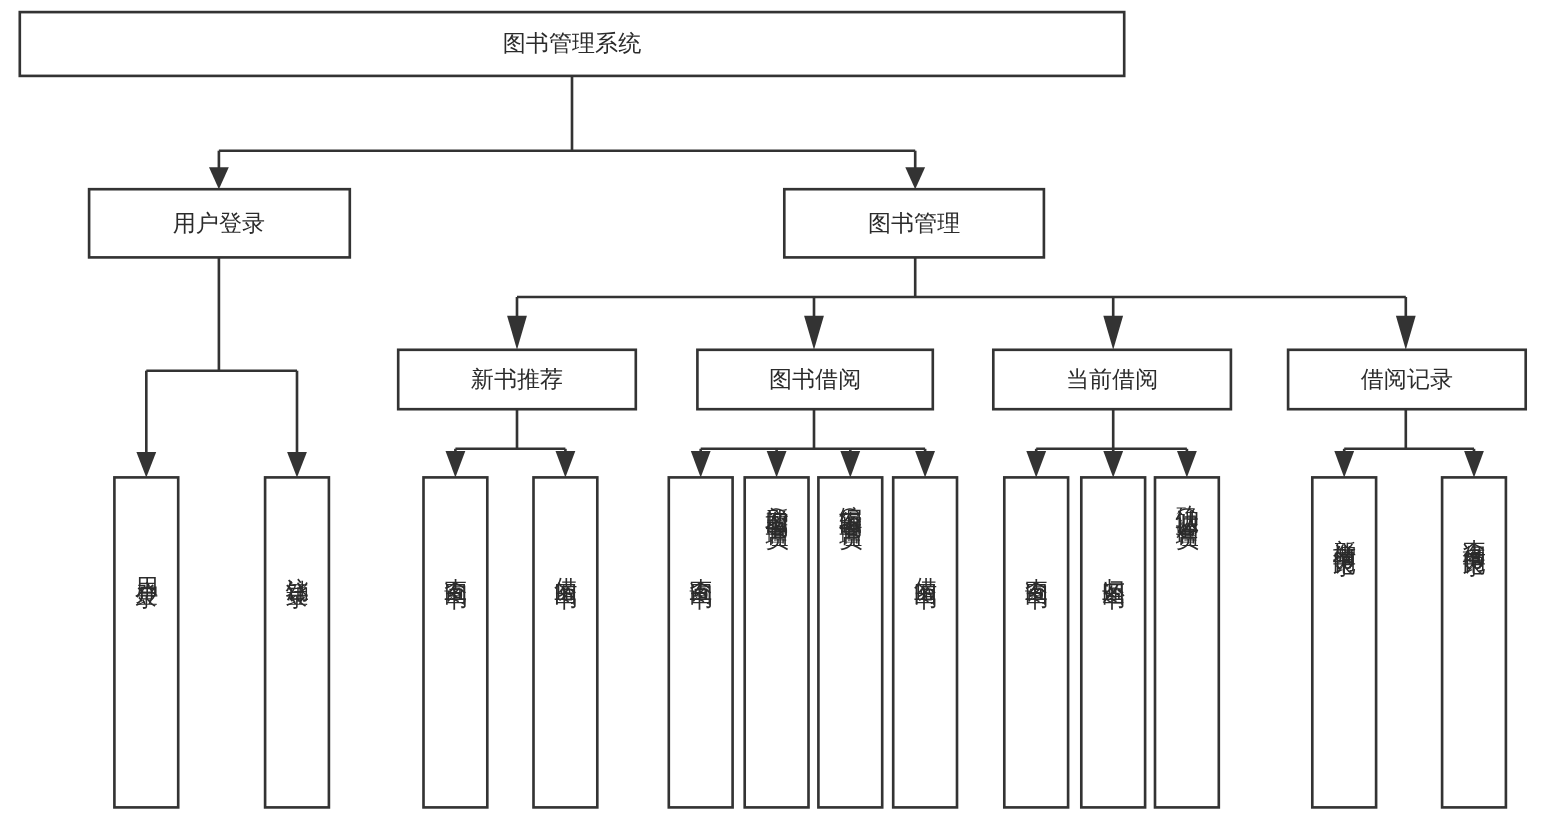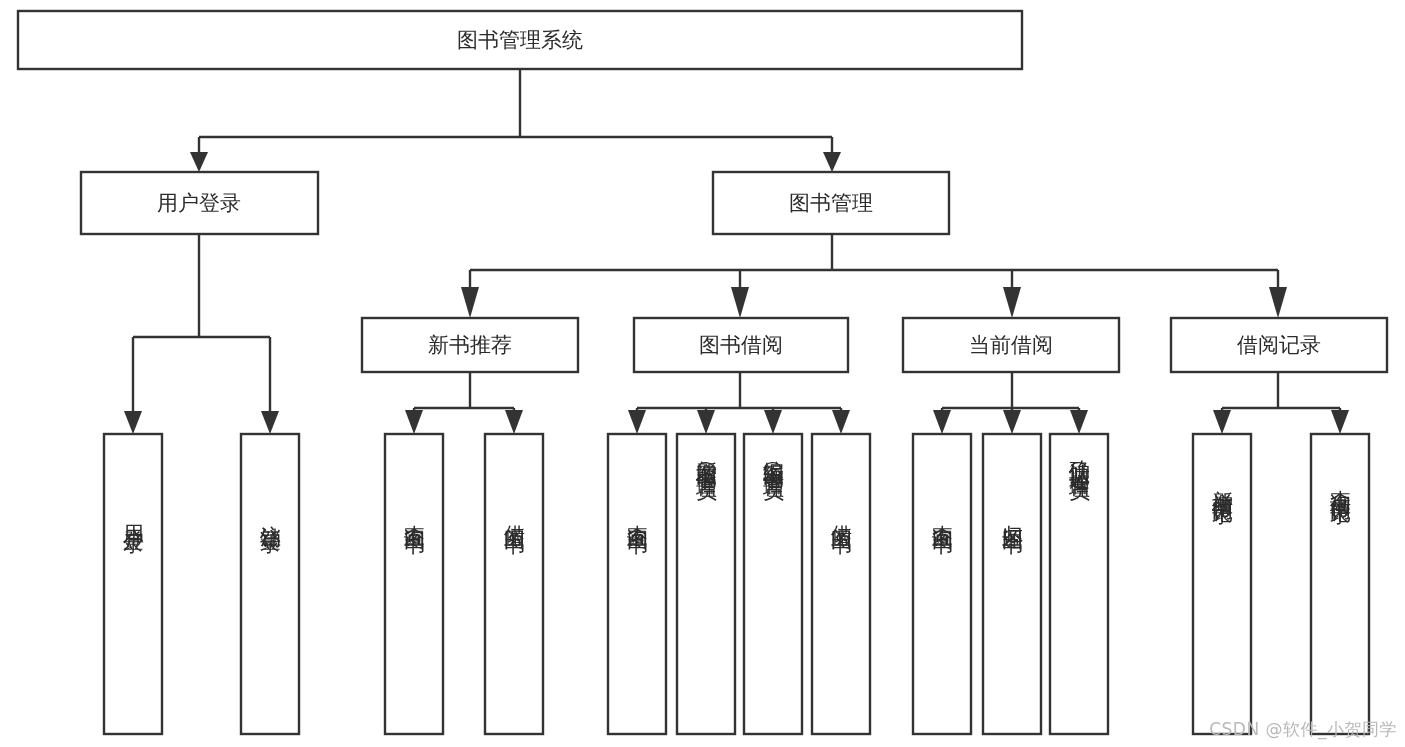--- a/index.html
+++ b/index.html
@@ -197,14 +197,13 @@
   <div class="leaf-label" style="left:773px; top:443px;">编辑图书（管理员）</div>
   <div class="leaf-label" style="left:841px; top:508px;">借阅图书</div>
 
   <div class="leaf-label" style="left:942px; top:508px;">查询图书</div>
   <div class="leaf-label" style="left:1012px; top:508px;">归还图书</div>
   <div class="leaf-label" style="left:1079px; top:443px;">确认归还（管理员）</div>
 
   <div class="leaf-label" style="left:1222px; top:473px;">新增借阅记录</div>
   <div class="leaf-label" style="left:1340px; top:473px;">查询借阅记录</div>
 
-  <div class="watermark">CSDN @软件_小贺同学</div>
 </div>
 
 </body></html>

